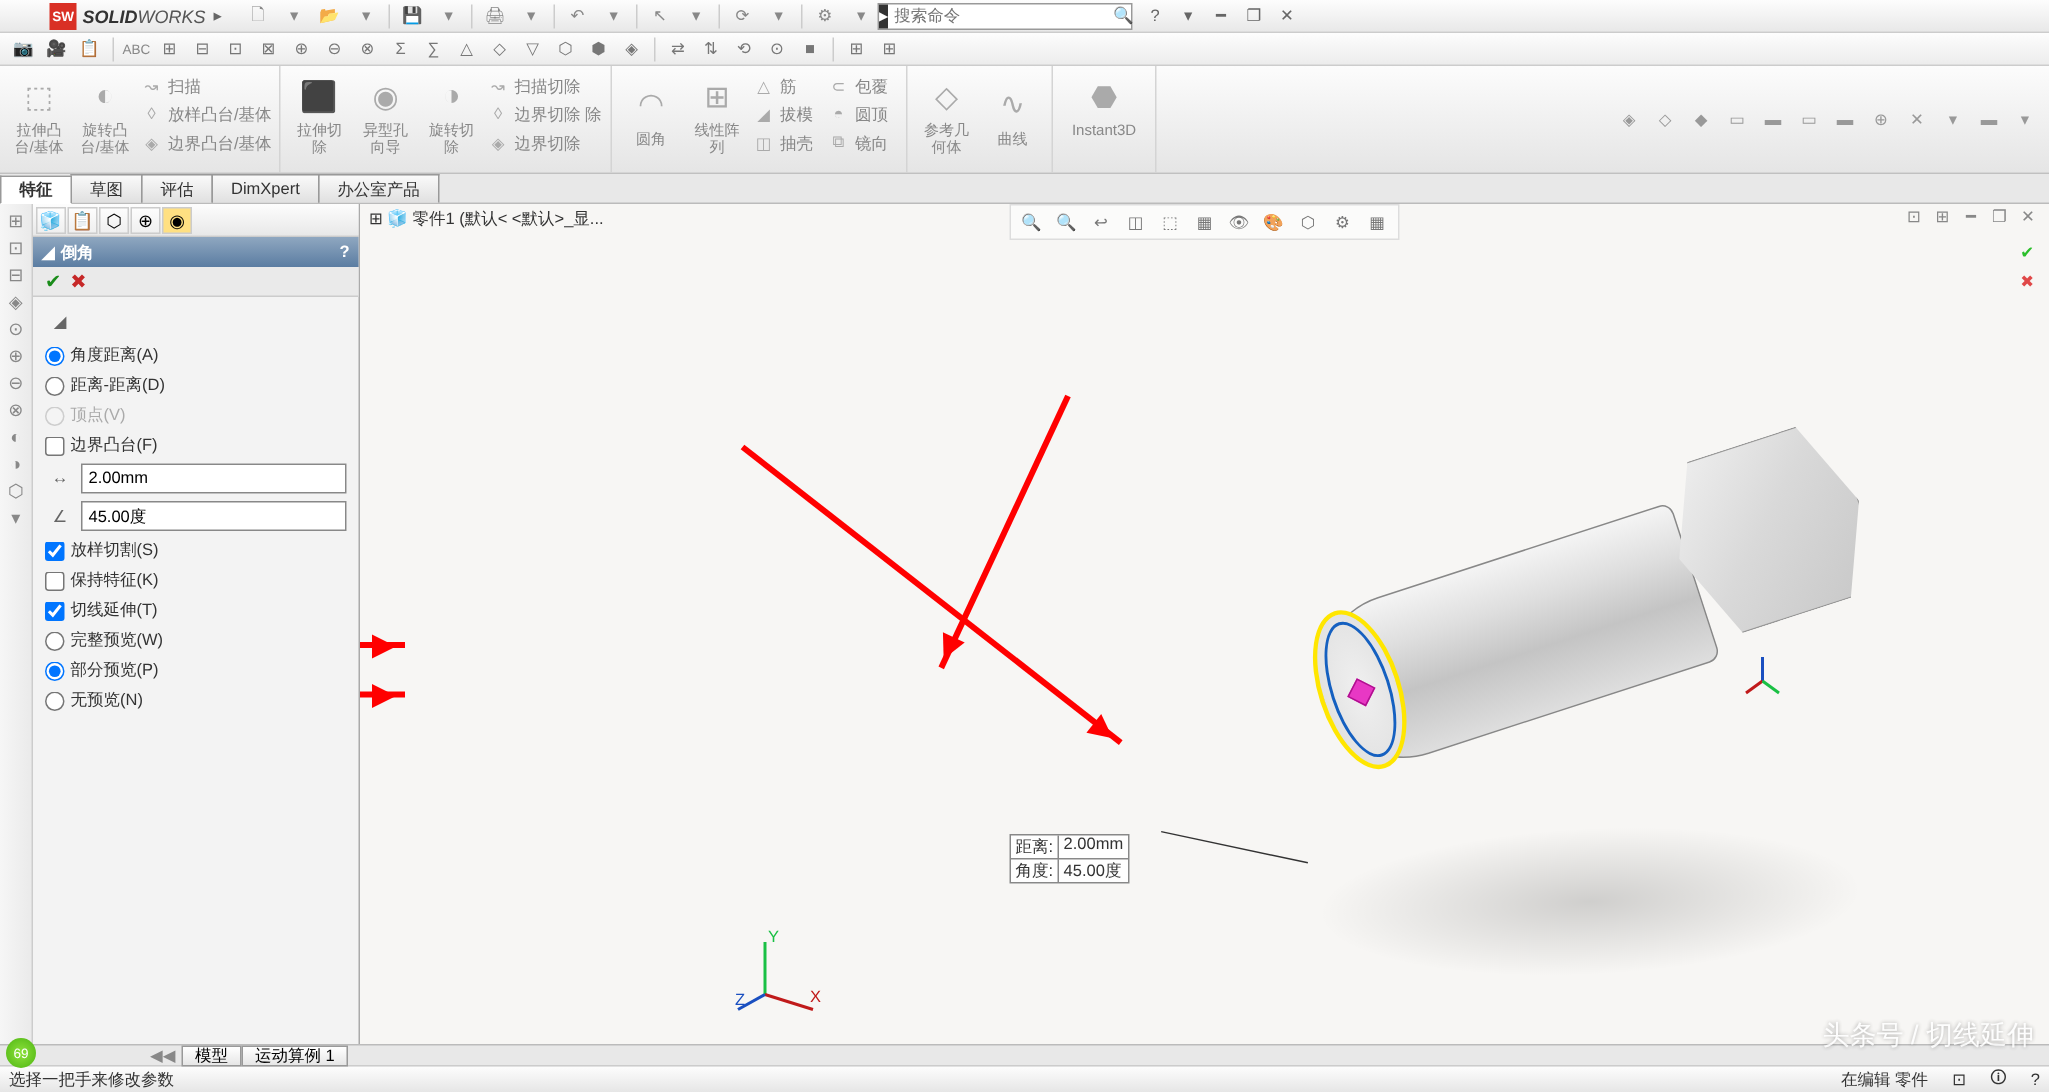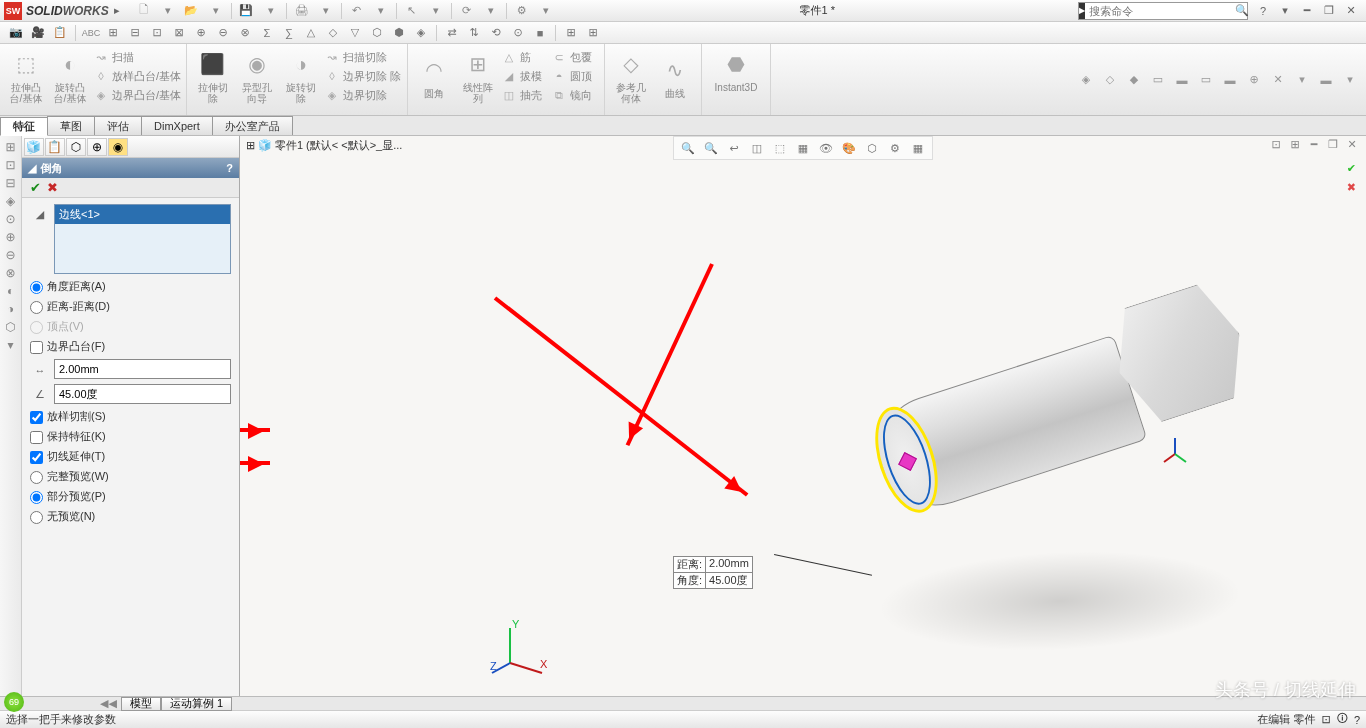--- a/index.html
+++ b/index.html
@@ -1,22 +1,22 @@
 <!DOCTYPE html>
 <html><head>
 <meta charset="utf-8">
 <style>
 * { box-sizing: border-box; margin: 0; padding: 0; font-family: "Microsoft YaHei", Arial, sans-serif; font-size: 11px; }
 body { width: 1366px; height: 728px; background: #f0f0f0; overflow: hidden; position: relative; }
 
 
-.title-bar { height: 22px; background: linear-gradient(#fdfdfd,#e8e8e8); display: flex; align-items: center; border-bottom: 1px solid #ccc; }
+.title-bar { height: 22px; background: linear-gradient(#fdfdfd,#e8e8e8); display: flex; align-items: center; border-bottom: 1px solid #ccc; padding-left: 29px; }
 .sw-logo { width: 18px; height: 18px; background: #d93025; color: #fff; font-size: 9px; font-weight: bold; display: flex; align-items: center; justify-content: center; margin: 0 4px; }
 .sw-brand { font-weight: bold; font-style: italic; font-size: 12px; color: #333; text-align: center; }
-.brand-works { color: #555; font-weight: bold; }
+.brand-works { color: #555; font-weight: normal; }
 .title-dd { width: 16px; text-align: center; color: #666; }
 .qat { display: flex; align-items: center; gap: 2px; margin-left: 8px; }
 .qat-ico { width: 22px; height: 18px; display: flex; align-items: center; justify-content: center; color: #888; border: 1px solid transparent; }
 .qat-sep { width: 1px; height: 16px; background: #ccc; margin: 0 2px; }
 .title-text { flex: 1; text-align: center; color: #333; }
 .search-cmd { display: flex; align-items: center; background: #fff; border: 1px solid #999; height: 18px; width: 170px; }
 .search-run { width: 16px; height: 16px; background: #333; color: #fff; display: flex; align-items: center; justify-content: center; font-size: 8px; }
 .search-cmd input { border: none; flex: 1; font-size: 11px; padding: 0 4px; }
 .search-mag { width: 16px; text-align: center; color: #888; }
 .title-right { display: flex; align-items: center; gap: 4px; margin: 0 6px; }
@@ -93,21 +93,21 @@
 .leader { position: absolute; left: 530px; top: 428px; width: 100px; height: 30px; border-top: 1px solid #333; transform: rotate(12deg); }
 .arrow-red { position: absolute; border-top: 4px solid #ff0000; transform-origin: left center; }
 .arrow-red::after { content:""; position: absolute; right: -2px; top: -9px; border: 8px solid transparent; border-left: 16px solid #ff0000; }
 .triad { position: absolute; left: 250px; bottom: 18px; width: 60px; height: 60px; }
 
 
 .btm-tabs { height: 14px; background: #e8e8e8; border-top: 1px solid #bbb; display: flex; align-items: center; padding-left: 40px; font-size: 10px; position: relative; }
 .btm-tab { padding: 0 8px; border: 1px solid #999; background: linear-gradient(#fff,#e6e6e6); height: 14px; display: flex; align-items: center; }
 .green-badge { position: absolute; left: 4px; bottom: -2px; width: 20px; height: 20px; background: radial-gradient(#8ee23c,#4db412); border-radius: 50%; color: #fff; font-size: 9px; display: flex; align-items: center; justify-content: center; }
 .status { height: 18px; background: linear-gradient(#fdfdfd,#e6e6e6); border-top: 1px solid #ccc; display: flex; align-items: center; padding: 0 6px; font-size: 11px; color: #333; }
-.status .right { margin-left: auto; display: flex; align-items: center; gap: 6px; text-align: center; }
+.status .right { margin-left: auto; display: flex; align-items: center; gap: 16px; text-align: center; }
 .watermark { position: absolute; right: 10px; bottom: 26px; color: #fff; font-size: 18px; text-shadow: 0 0 3px rgba(0,0,0,0.4); opacity: 0.85; }
 </style>
 </head>
 <body>
 
 <div class="title-bar">
   <div class="sw-logo">SW</div>
   <div>
     <span class="sw-brand">SOLID</span><span class="sw-brand brand-works">WORKS</span>
   </div>
@@ -129,21 +129,20 @@
     <span class="qat-sep"></span>
     <span class="qat-ico">↖</span>
       <span class="qat-ico">▾</span>
     <span class="qat-sep"></span>
     <span class="qat-ico">⟳</span>
       <span class="qat-ico">▾</span>
     <span class="qat-sep"></span>
     <span class="qat-ico">⚙</span>
       <span class="qat-ico">▾</span>
   </div>
-  <div class="title-text">零件1 *</div>
   <div class="search-cmd">
     <span class="search-run">▶</span>
     <input placeholder="搜索命令" style="">
     <span class="search-mag">🔍</span>
   </div>
   <div class="title-right">
     <span>?</span>
       <span>▾</span>
     <span>━</span>
     <span>❐</span>
@@ -359,23 +358,20 @@
       <span>倒角</span>
       <span class="qm">?</span>
     </div>
     <div class="fm-okx">
       <span class="ok">✔</span>
       <span class="xx">✖</span>
     </div>
     <div class="fm-body">
       <div style="display:flex;gap:4px;">
         <span class="param-ico">◢</span>
-        <div class="sel-box" style="flex:1;">
-          <div class="sel-item">边线&lt;1&gt;</div>
-        </div>
       </div>
       <div class="radio-row">
           <input type="radio" checked="" style="">
           <span>角度距离(A)</span>
         </div>
       <div class="radio-row">
           <input type="radio" style="">
           <span>距离-距离(D)</span>
         </div>
       <div class="radio-row" style="color:#aaa;">

